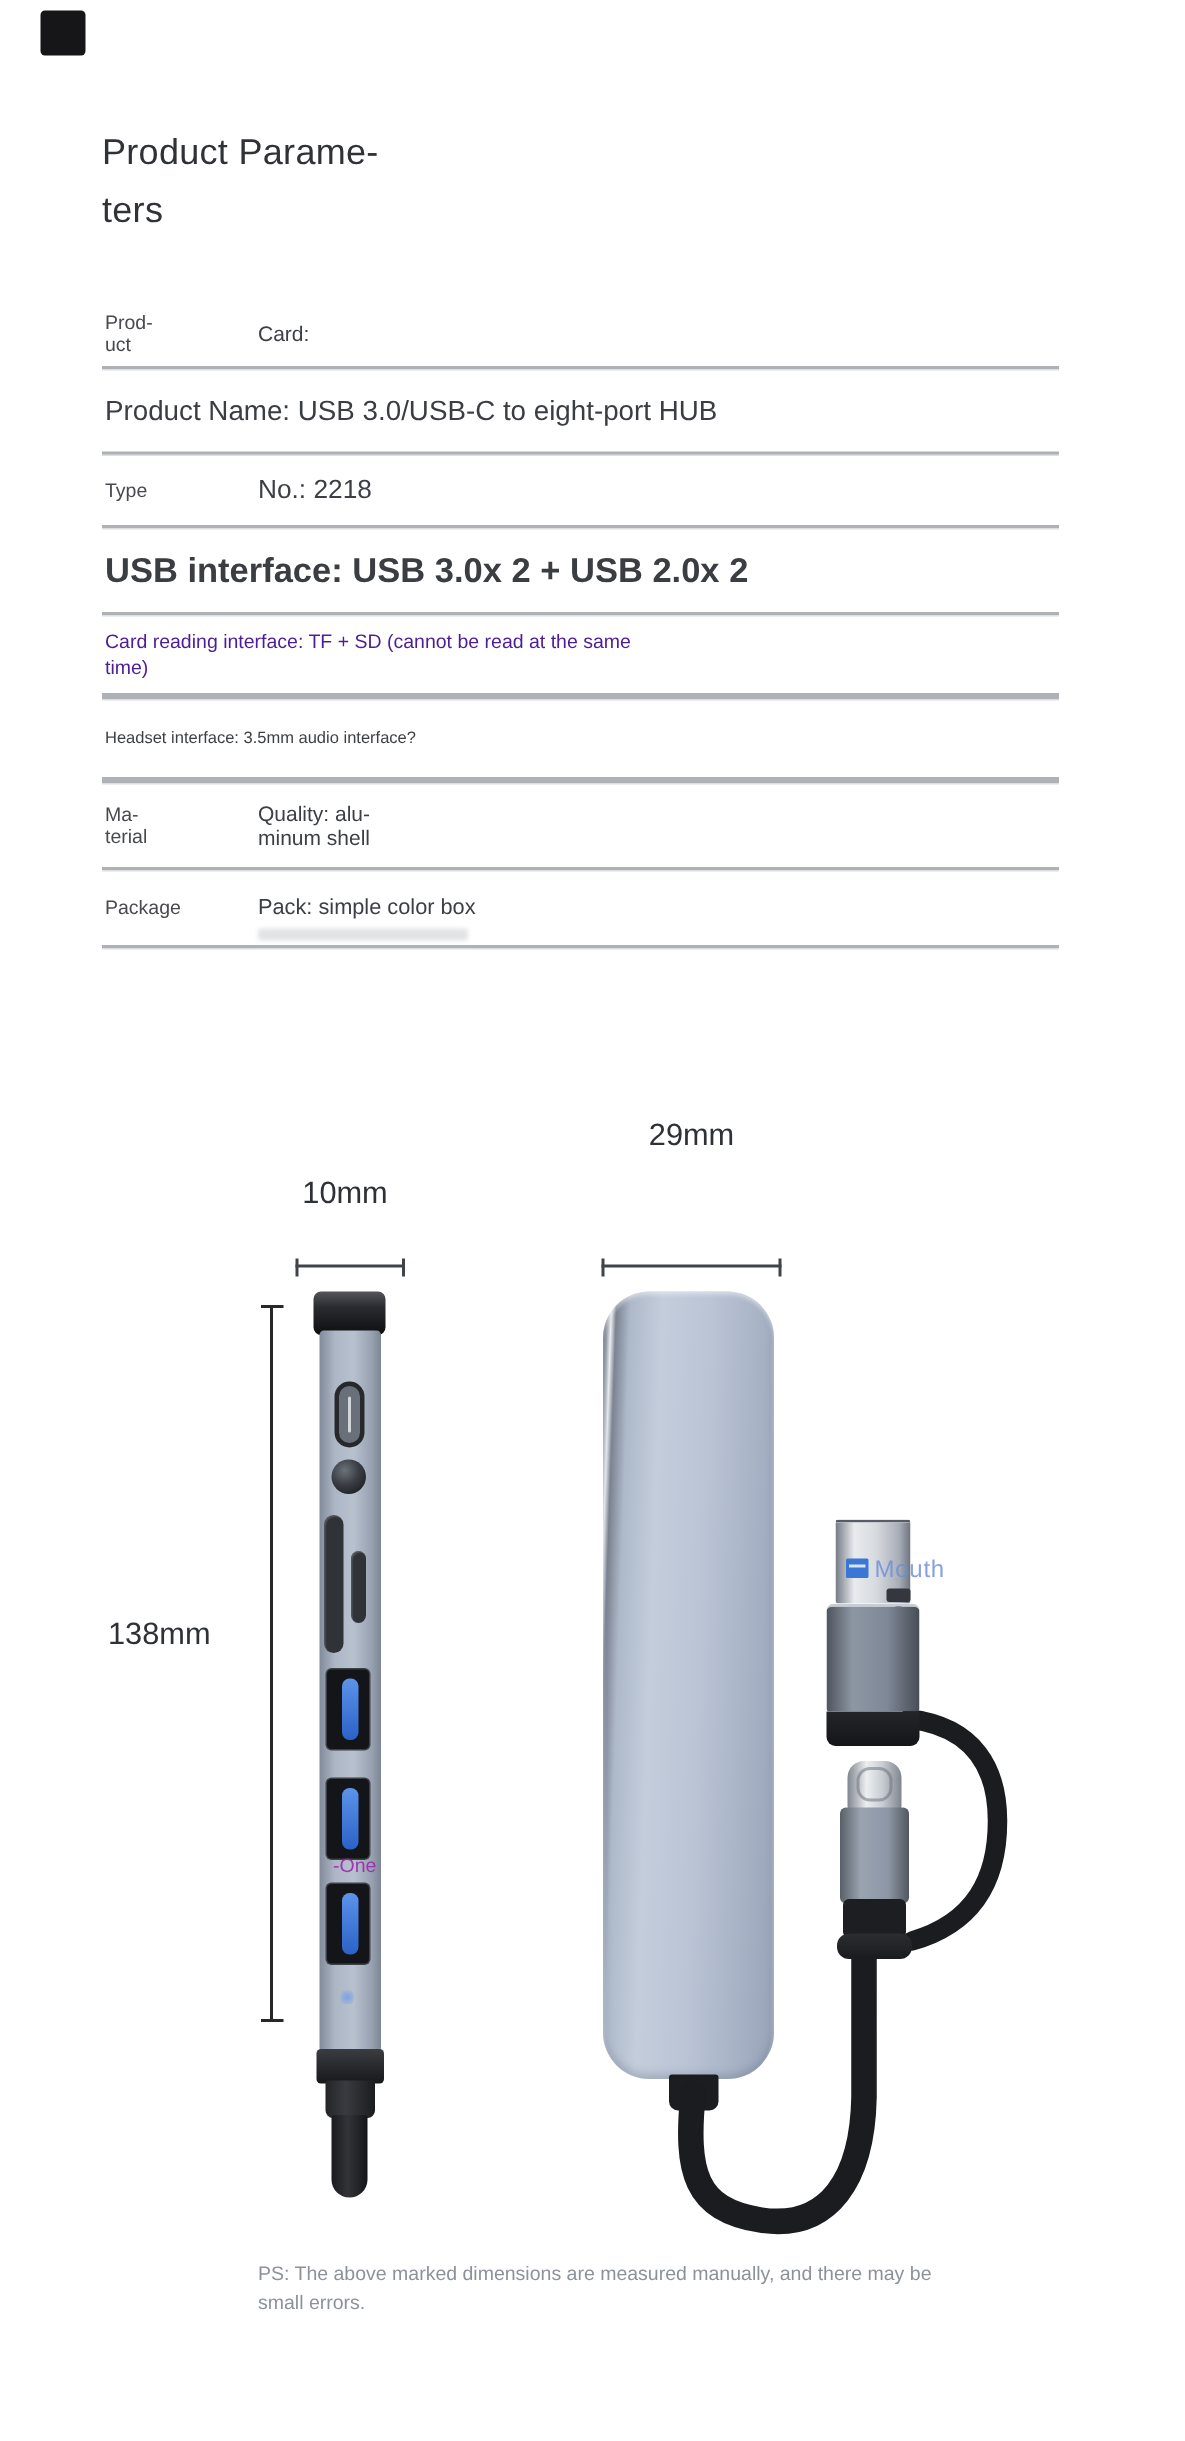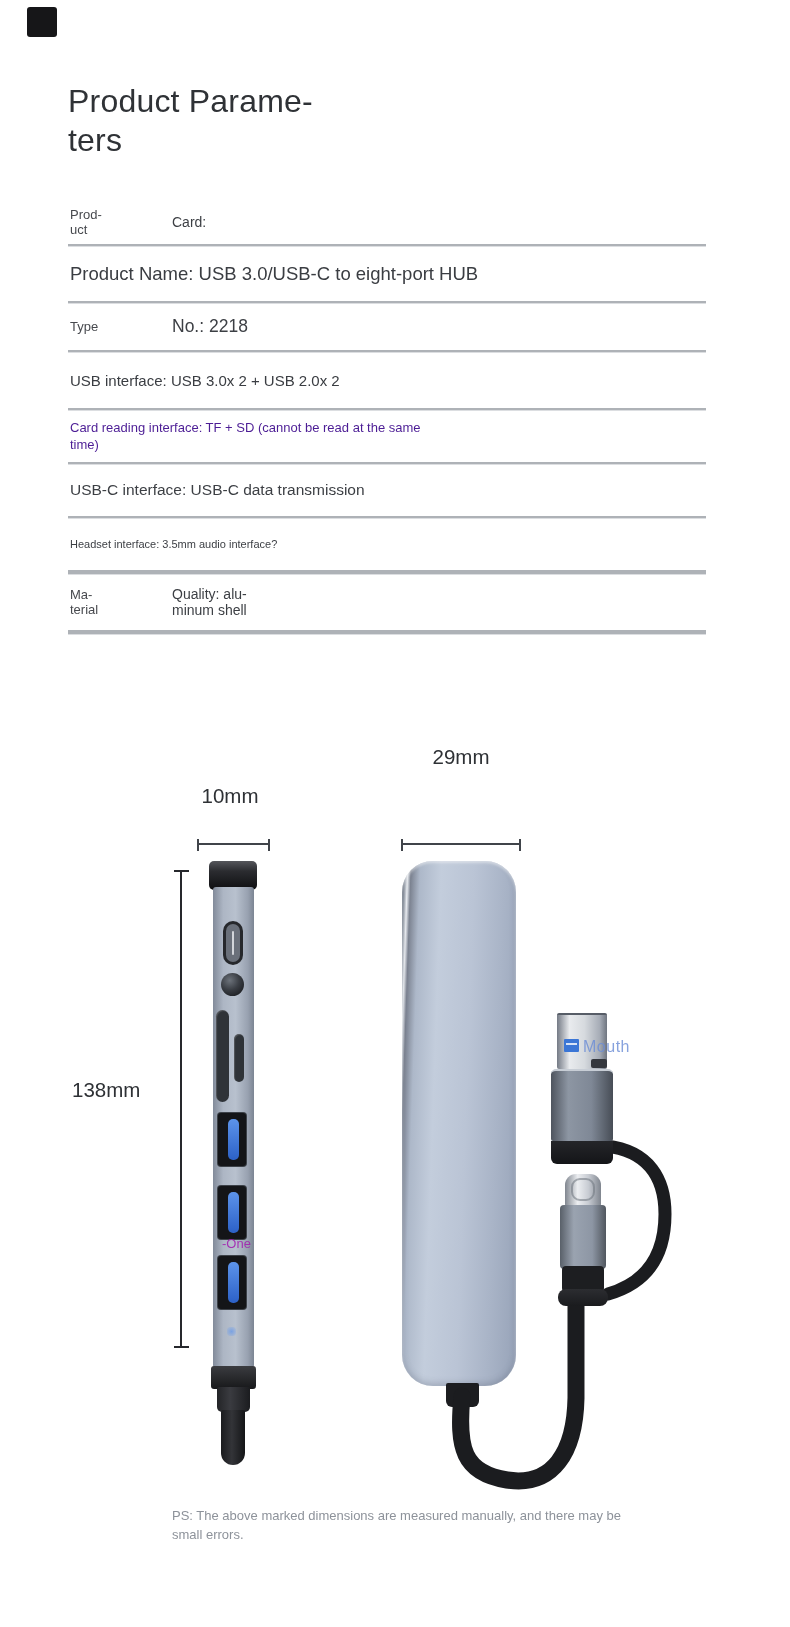--- a/index.html
+++ b/index.html
@@ -5,38 +5,38 @@
   html,body{margin:0;padding:0;background:#ffffff;}
   #canvas{
     position:relative;width:790px;height:1627px;background:#ffffff;
     font-family:"Liberation Sans",sans-serif;overflow:hidden;
   }
   
   .corner-square{position:absolute;left:27px;top:7px;width:30px;height:30px;
     background:#161618;border-radius:3px;}
   
   .title{position:absolute;left:68px;top:82px;margin:0;font-weight:400;
-    font-size:32px;line-height:39px;color:#2f3236;letter-spacing:.2px;}
+    font-size:24px;line-height:39px;color:#2f3236;letter-spacing:.2px;}
   .title span{display:block;}
   
   .spec-table{position:absolute;left:68px;top:200px;width:638px;}
   .row{display:flex;align-items:center;padding-left:2px;box-sizing:border-box;}
   .divider{height:2px;background:#aeb2b7;box-shadow:0 1px 0 #dcdee1;}
   .lbl{width:102px;flex:0 0 102px;color:#47494e;}
   .lbl.sm{font-size:13px;line-height:15.5px;}
   .lbl.md{font-size:14px;}
   .lbl span{display:block;}
   .val{color:#3c3f44;}
   .val span{display:block;}
   .md{font-size:14px;}
   .r1{height:44px;}
   .r2{height:55px;font-size:18.5px;color:#3a3d42;}
   .r3{height:47px;}
   .r3 .val{font-size:17.5px;}
-  .r4{height:56px;font-size:15px;color:#3a3d42;}
+  .r4{height:56px;font-size:23px;color:#3a3d42;font-weight:bold;}
   .r5{height:52px;font-size:13px;line-height:17px;color:#4c1d95;}
   .r6{height:52px;font-size:15.5px;color:#3c3f44;}
   .r7{height:52px;font-size:11px;color:#3c3f44;}
   .r8{height:55px;}
   .r8 .val{display:flex;align-items:baseline;gap:7px;font-size:19px;}
   .r8 .suffix{font-size:13px;color:#4a4d52;}
   .r9{height:56px;}
   .r9 .val{font-size:14px;line-height:16.5px;}
   .r10{height:50px;position:relative;}
   .r10 .val{font-size:14.5px;}
@@ -158,23 +158,20 @@
     <div class="divider"></div>
 
     <div class="row r5">
       <div>
         <span style="display:block;">Card reading interface: TF + SD (cannot be read at the same</span>
         <span style="display:block;">time)</span>
       </div>
     </div>
     <div class="divider"></div>
 
-    <div class="row r6">
-      <div>USB-C interface: USB-C data transmission</div>
-    </div>
     <div class="divider"></div>
 
     <div class="row r7">
       <div>Headset interface: 3.5mm audio interface?</div>
     </div>
     <div class="divider"></div>
 
     <div class="divider"></div>
 
     <div class="row r9">
@@ -182,20 +179,25 @@
         <span>Ma-</span>
         <span>terial</span>
       </div>
       <div class="val">
         <span>Quality: alu-</span>
         <span>minum shell</span>
       </div>
     </div>
     <div class="divider"></div>
 
+    <div class="row r10">
+      <div class="lbl sm">Package</div>
+      <div class="val">Pack: simple color box</div>
+      <div class="ghost-line"></div>
+    </div>
     <div class="divider"></div>
 
   </div>
 
   <div class="dim-label" style="left:190px;top:772px;width:80px;">10mm</div>
   <div class="hline" style="left:197px;top:843px;width:73px;"></div>
   <div class="dim-label" style="left:400px;top:733px;width:122px;">29mm</div>
   <div class="hline" style="left:401px;top:843px;width:120px;"></div>
   <div class="vline" style="left:180px;top:870px;height:478px;"></div>
   <div class="dim-label" style="left:72px;top:1066px;">138mm</div>

